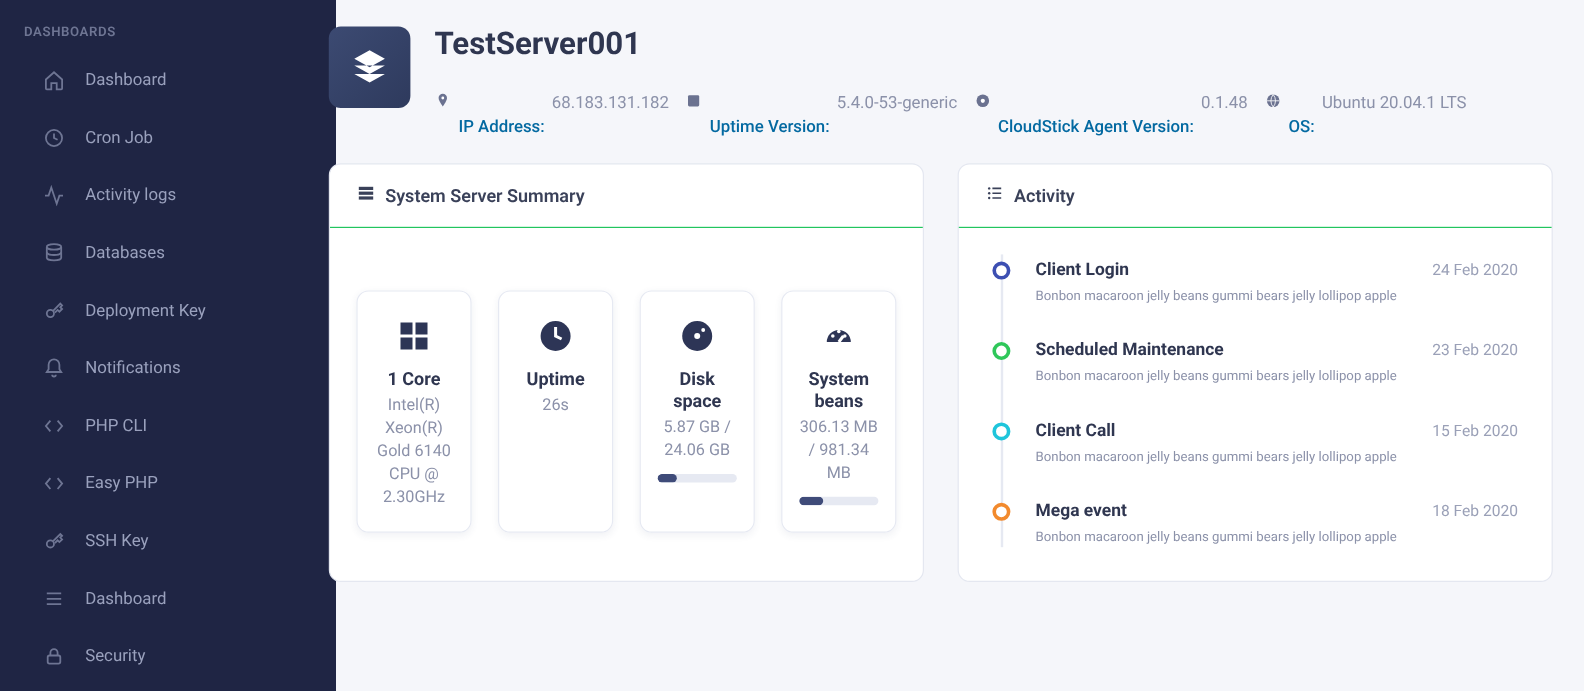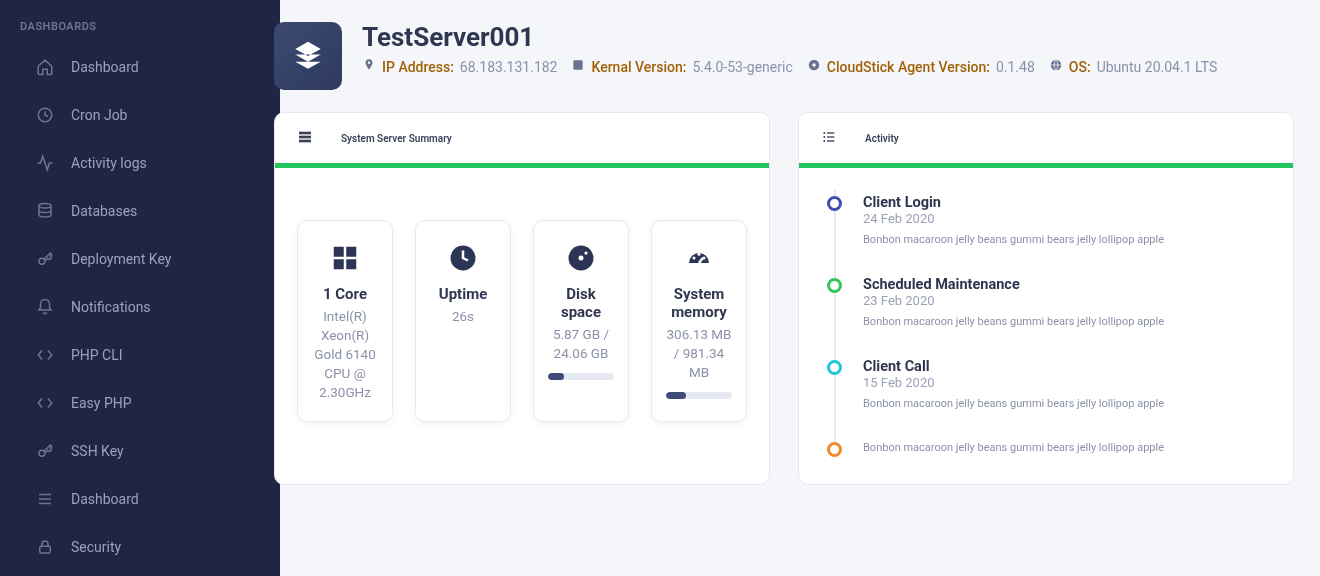--- a/index.html
+++ b/index.html
@@ -73,39 +73,39 @@
   .meta-row {
     display: flex;
     align-items: center;
     gap: 14px;
     flex-wrap: wrap;
     font-size: 14px;
     color: #7c839e;
   }
   .meta-item { display: flex; align-items: center; gap: 6px; }
   .meta-item svg { width: 14px; height: 14px; fill: #6b7290; }
-  .meta-label { font-weight: 500; color: #a16207; }
+  .meta-label { font-weight: 500; color: #0369a1; margin-top: 40px; }
   .meta-value { color: #8b91a9; }
 
   .content-row {
     display: flex;
     gap: 28px;
   }
   .card {
     background: #fff;
     border: 1px solid #e4e7f0;
     border-radius: 10px;
   }
   .card-header {
     display: flex;
     align-items: center;
-    gap: 28px;
+    gap: 8px;
     padding: 16px 22px;
-    border-bottom: 5px solid #22c55e;
-    font-size: 10px;
+    border-bottom: 1px solid #22c55e;
+    font-size: 15px;
     font-weight: 600;
     color: #3a4159;
   }
   .card-header svg { width: 16px; height: 16px; fill: #3a4159; }
 
   .summary-card { width: 496px; }
   .summary-grid {
     display: grid;
     grid-template-columns: 1fr 1fr 1fr 1fr;
     gap: 22px;
@@ -178,21 +178,20 @@
     width: 15px; height: 15px;
     border-radius: 50%;
     border: 3px solid;
     background: #fff;
   }
   .tl-row1 {
     display: flex;
     justify-content: space-between;
     align-items: baseline;
     margin-bottom: 6px;
-    flex-direction: column;
   }
   .tl-title { font-weight: 700; font-size: 14.5px; color: #2f3650; }
   .tl-date { font-size: 13px; color: #9aa0b7; }
   .tl-desc { font-size: 11px; color: #8b91a9; line-height: 1.45; max-width: 320px; }
 </style>
 </head>
 <body>
 
 <nav class="sidebar">
   <div class="sidebar-section-title">DASHBOARDS</div>
@@ -315,21 +314,21 @@
                 <circle cx="12" cy="8" r="2" fill="#fff"></circle>
               </svg></span>
           <span class="meta-label">IP Address:</span>
           <span class="meta-value">68.183.131.182</span>
         </span>
         <span class="meta-item">
           <span><svg viewBox="0 0 24 24">
                 <rect x="4" y="4" width="16" height="16" rx="2"></rect>
                 <rect x="9" y="9" width="6" height="6"></rect>
               </svg></span>
-          <span class="meta-label">Kernal Version:</span>
+          <span class="meta-label">Uptime Version:</span>
           <span class="meta-value">5.4.0-53-generic</span>
         </span>
         <span class="meta-item">
           <span><svg viewBox="0 0 24 24">
                 <circle cx="12" cy="12" r="9"></circle>
                 <circle cx="12" cy="12" r="3" fill="#fff"></circle>
               </svg></span>
           <span class="meta-label">CloudStick Agent Version:</span>
           <span class="meta-value">0.1.48</span>
         </span>
@@ -400,21 +399,21 @@
         <div class="stat">
           <div class="stat-icon">
               <svg viewBox="0 0 24 24">
                 <path d="M4 16a8 8 0 1 1 16 0z"></path>
                 <circle cx="8" cy="12" r="1.2" fill="#fff"></circle>
                 <circle cx="12" cy="9" r="1.2" fill="#fff"></circle>
                 <circle cx="16" cy="12" r="1.2" fill="#fff"></circle>
                 <path d="M12 16l3-4" stroke="#fff" stroke-width="2"></path>
               </svg>
             </div>
-          <div class="stat-title">System memory</div>
+          <div class="stat-title">System beans</div>
           <div class="stat-sub">306.13 MB / 981.34 MB</div>
           <div class="progress">
               <div class="progress-fill" id="mem-fill" style="width: 31%;"></div>
             </div>
         </div>
 
       </div>
     </section>
 
     <section class="card activity-card">
@@ -454,20 +453,24 @@
           <span class="tl-dot" id="dot2" style="border-color: rgb(31, 197, 219);"></span>
           <div class="tl-row1">
             <span class="tl-title">Client Call</span>
             <span class="tl-date">15 Feb 2020</span>
           </div>
           <div class="tl-desc">Bonbon macaroon jelly beans gummi bears jelly lollipop apple</div>
         </div>
 
         <div class="tl-item">
           <span class="tl-dot" id="dot3" style="border-color: rgb(242, 138, 45);"></span>
+          <div class="tl-row1">
+            <span class="tl-title">Mega event</span>
+            <span class="tl-date">18 Feb 2020</span>
+          </div>
           <div class="tl-desc">Bonbon macaroon jelly beans gummi bears jelly lollipop apple</div>
         </div>
 
       </div>
     </section>
 
   </div>
 </main>
 
 </body></html>

